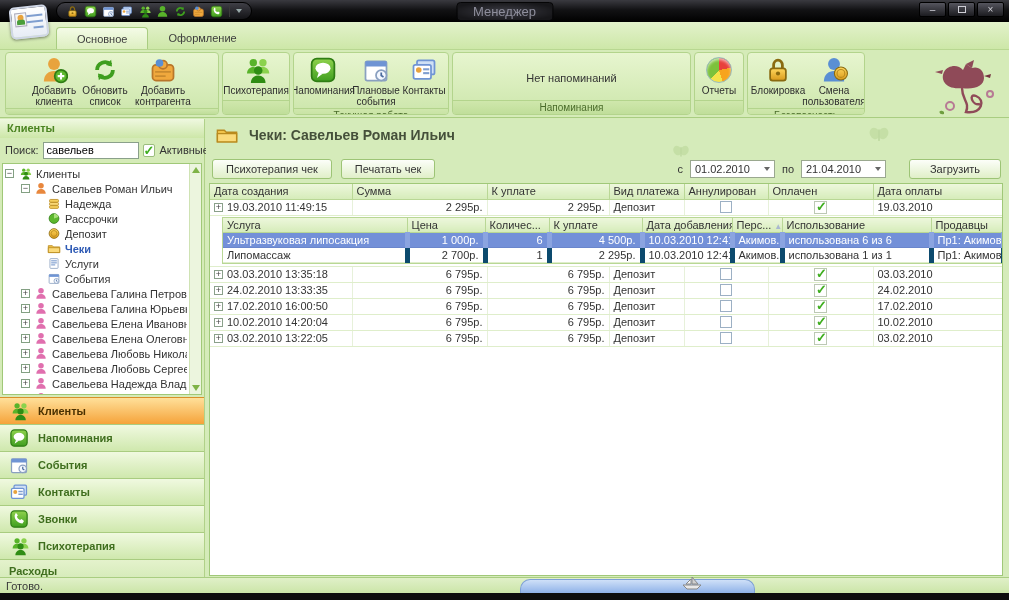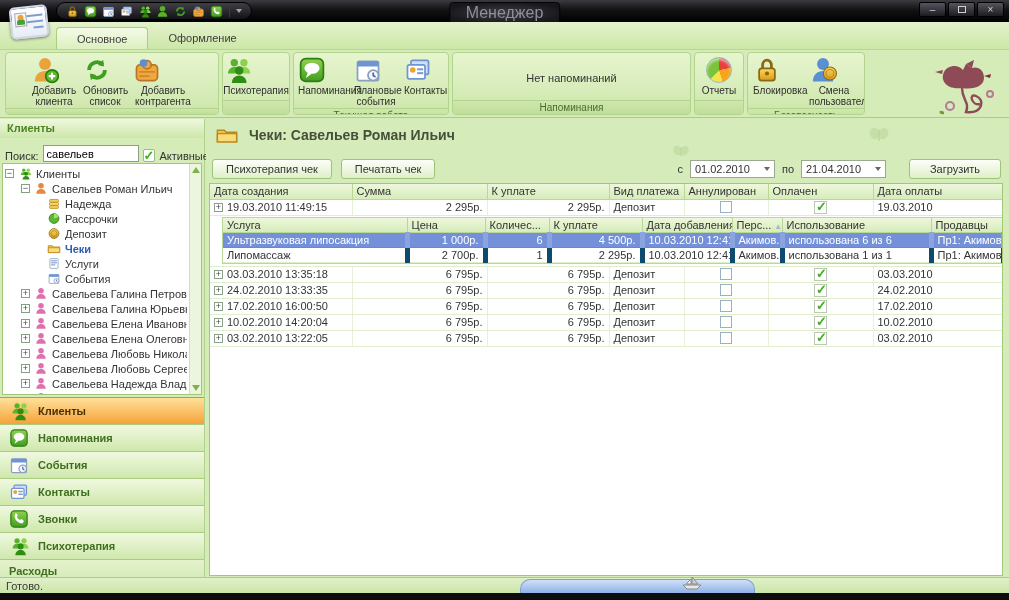--- a/index.html
+++ b/index.html
@@ -16,21 +16,21 @@
   .app-card .ph{position:absolute;left:3px;top:4px;width:12px;height:14px;background:#f7f7f7;border:1px solid #aab;}
   .app-card .ph i{position:absolute;left:2px;top:1px;width:6px;height:6px;border-radius:50%;background:#e8a33d;}
   .app-card .ph b{position:absolute;left:1px;bottom:1px;width:8px;height:5px;background:#4a9e3a;border-radius:2px 2px 0 0;}
   .app-card .ln{position:absolute;right:3px;width:16px;height:2px;background:#7f9ecf;}
   .qat{position:absolute;left:56px;top:2px;height:18px;display:flex;align-items:center;gap:5px;
     background:linear-gradient(#3f3f46,#131316);border:1px solid #000;border-radius:9px;padding:0 9px;}
   .qi{width:13px;height:13px;border-radius:3px;position:relative;flex:0 0 auto;}
   .qat-sep{width:1px;height:12px;background:#3a3a3a;margin:0 1px;}
   .qat-chev{width:0;height:0;border-left:3px solid transparent;border-right:3px solid transparent;border-top:4px solid #9aa;}
   .title-pill{position:absolute;left:50%;top:2px;transform:translateX(-50%);padding:1px 16px;
-    color:#8e8e9c;font-size:16px;background:radial-gradient(ellipse at center,#3c3c44,#17171a 80%);
+    color:#8e8e9c;font-size:13px;background:radial-gradient(ellipse at center,#3c3c44,#17171a 80%);
     border-radius:4px;border:1px solid #050506;}
   .win-controls{position:absolute;right:5px;top:2px;display:flex;gap:2px;}
   .win-btn{width:27px;height:15px;background:linear-gradient(#55555e,#1c1c20);border:1px solid #000;
     border-radius:2px;color:#cfcfd6;font-size:10px;line-height:13px;text-align:center;}
   .wb-max{display:inline-block;width:8px;height:7px;border:1px solid #cfcfd6;margin-top:3px;}
 
   
   .tabstrip{position:absolute;top:22px;left:0;right:0;height:28px;
     background:linear-gradient(#e3f2cb,#cde7a8);border-bottom:1px solid #b8d791;}
   .tabs{position:absolute;left:56px;bottom:0;display:flex;}
@@ -39,35 +39,35 @@
     border-radius:4px 4px 0 0;}
 
   
   .ribbon{position:absolute;top:50px;left:0;right:0;height:68px;background:#d5ebb8;
     border-bottom:1px solid #a9cd81;display:flex;gap:3px;padding:2px 0 2px 5px;}
   .rgroup{display:flex;flex-direction:column;border:1px solid #b3d48c;border-radius:4px;
     background:linear-gradient(#e7f5cf,#d3eab4 75%,#cbe5aa);overflow:hidden;flex:0 0 auto;}
   .rgroup-body{flex:1;display:flex;align-items:flex-start;justify-content:center;padding:2px 1px 0;}
   .rgroup-label{height:14px;background:linear-gradient(#cfe7ac,#c0de9a);border-top:1px solid #b3d48c;
     color:#4a6b2a;text-align:center;font-size:10px;line-height:13px;}
-  .rbtn{display:flex;flex-direction:column;padding:1px 3px;font-size:10px;
+  .rbtn{display:flex;flex-direction:column;align-items:center;padding:1px 3px;font-size:10px;
     line-height:11px;text-align:center;color:#2e2e2e;border-radius:3px;}
   .ricon{width:28px;height:28px;margin-bottom:1px;position:relative;}
   .pie-icon{width:26px;height:26px;border-radius:50%;margin:1px auto 2px;
     background:conic-gradient(#e8413c 0 22%,#f7a41d 22% 45%,#f4e34a 45% 62%,#7cc23b 62% 100%);
     border:1px solid #9bb;box-shadow:inset 0 2px 3px rgba(255,255,255,.6);}
   .empty-reminder{display:flex;align-items:center;justify-content:center;height:100%;width:100%;color:#333;}
   .bird-decor{position:absolute;right:6px;top:0;}
 
   
   .sidebar{position:absolute;top:119px;left:0;width:205px;bottom:23px;background:#d5ebb8;
     border-right:1px solid #b0d189;}
   .side-caption{height:19px;line-height:19px;padding:0 7px;font-weight:bold;color:#4c8422;
     background:linear-gradient(#eff8e0,#cde7a8);}
-  .search-row{height:24px;display:flex;align-items:flex-end;padding:0 5px;gap:4px;}
+  .search-row{height:24px;display:flex;align-items:center;padding:0 5px;gap:4px;}
   .search-input{width:96px;height:17px;border:1px solid #8aa08a;font-family:"Liberation Sans",sans-serif;
     font-size:11px;padding:0 3px;background:#fff;}
   .chk-green{width:13px;height:13px;background:#fff;border:1px solid #9bbd7d;border-radius:2px;
     color:#3fae1f;font-weight:bold;font-size:13px;line-height:11px;text-align:center;margin-left:auto;}
   .tree-wrap{position:absolute;top:44px;left:2px;right:2px;height:232px;background:#fff;
     border:1px solid #a0c878;overflow:hidden;}
   .tree{position:absolute;top:2px;left:2px;right:14px;}
   .trow{display:flex;align-items:center;height:15px;white-space:nowrap;overflow:hidden;}
   .texp{flex:0 0 auto;width:9px;height:9px;border:1px solid #83a083;background:#fff;font-size:9px;
     line-height:7px;text-align:center;color:#444;margin-right:4px;}

